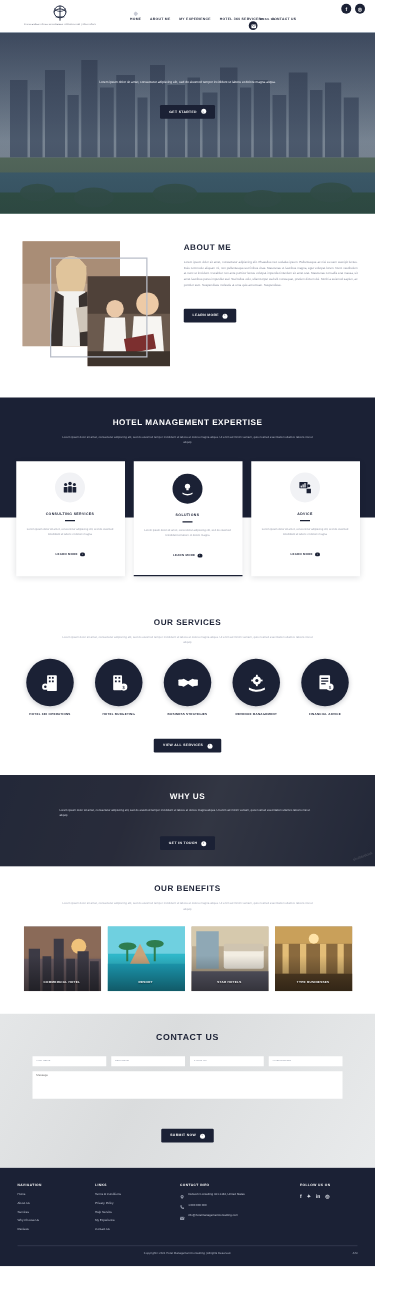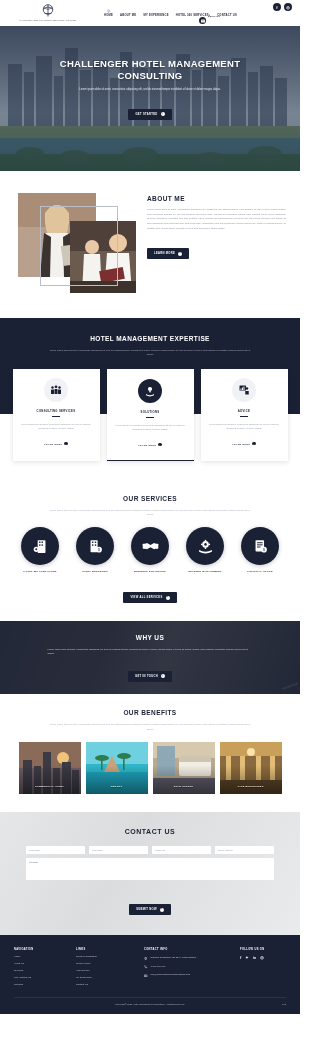--- a/index.html
+++ b/index.html
@@ -218,21 +218,20 @@
           <ellipse cx="30" cy="128" rx="14" ry="7"></ellipse>
             <ellipse cx="75" cy="132" rx="16" ry="8"></ellipse>
           <ellipse cx="140" cy="129" rx="18" ry="8"></ellipse>
             <ellipse cx="210" cy="133" rx="15" ry="7"></ellipse>
           <ellipse cx="265" cy="128" rx="17" ry="8"></ellipse>
         </g>
       </svg>
     </div>
     <div class="hero-overlay"></div>
     <div class="hero-content">
-      <div class="hero-title">CHALLENGER HOTEL MANAGEMENT CONSULTING</div>
       <div class="hero-sub">Lorem ipsum dolor sit amet, consectetur adipiscing elit, sed do eiusmod tempor incididunt ut labore et dolore magna aliqua.</div>
       <div class="hero-btn-wrap">
         <button class="btn">
           <span>GET STARTED</span>
           <span class="b-ico">›</span>
         </button>
       </div>
     </div>
   </div>
 

